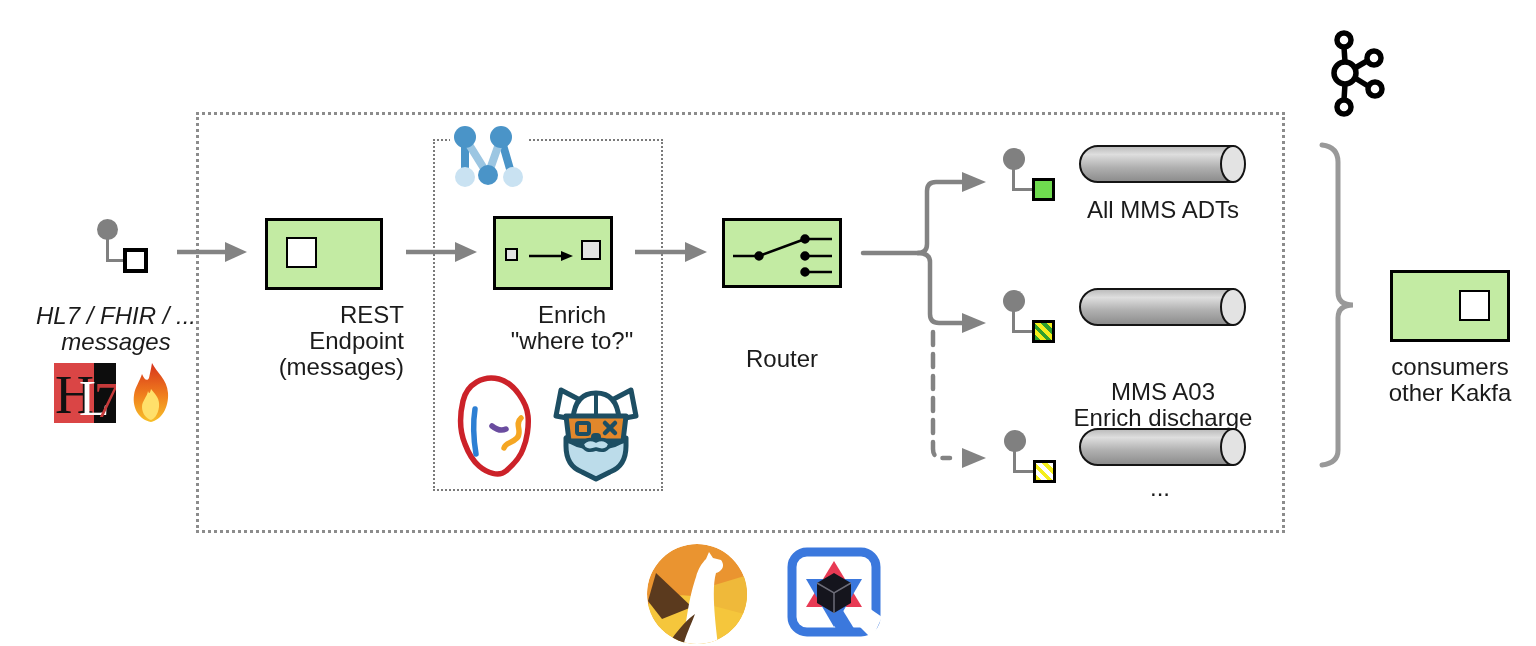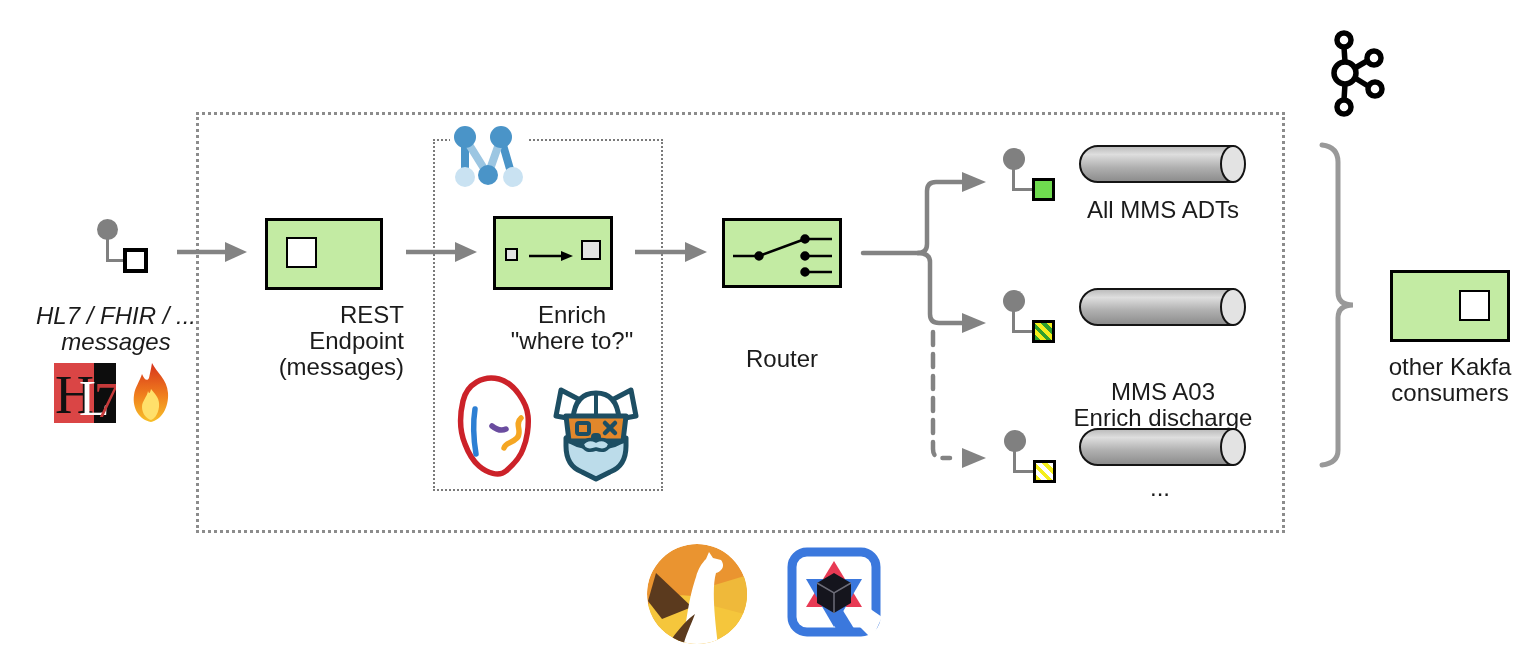--- a/index.html
+++ b/index.html
@@ -227,22 +227,22 @@
   </div>
 
   <svg class="abs" style="left:1315px;top:140px;" width="46" height="330" viewBox="0 0 46 330">
     <path d="M7,5 Q23,7 23,22 L23,152 Q23,165 38,165 Q23,165 23,178 L23,310 Q23,323 7,325" fill="none" stroke="#999" stroke-width="5" stroke-linecap="round"></path>
   </svg>
 
   <div class="abs gbox" style="left:1390px;top:270px;width:120px;height:72px;">
     <div class="sq" style="left:66px;top:17px;width:27px;height:27px;border:2.5px solid #000;background:#fff;"></div>
   </div>
   <div class="lbl" style="left:1370px;top:354px;width:160px;">
+    <div>consumers</div>
     <div>other Kakfa</div>
-    <div>consumers</div>
   </div>
 
   <svg class="abs" style="left:646px;top:543px;" width="102" height="102" viewBox="0 0 102 102">
     <defs>
         <clipPath id="camelClip">
           <circle cx="51" cy="51" r="50"></circle>
         </clipPath>
       </defs>
     <g clip-path="url(#camelClip)">
       <circle cx="51" cy="51" r="50" fill="#ea9430"></circle>

